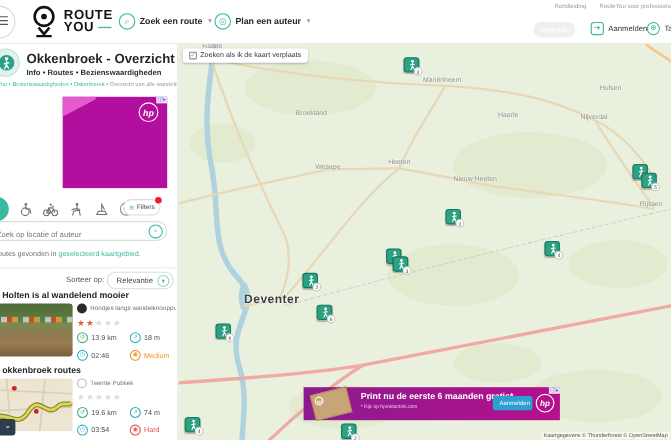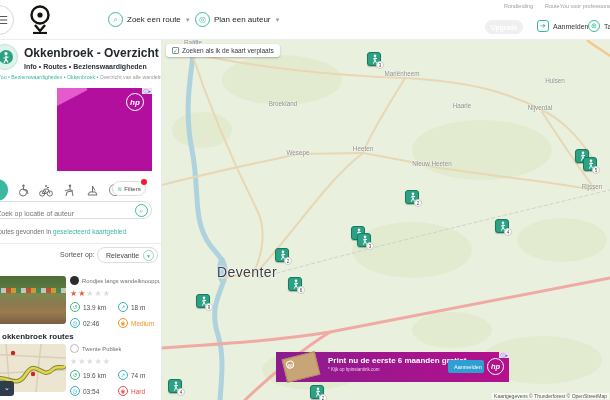--- a/index.html
+++ b/index.html
@@ -11,21 +11,21 @@
     border-bottom:1px solid #ececec;z-index:30;}
   #menuBtn{position:absolute;left:-16px;top:5px;width:30px;height:30px;border:1px solid #d8d8d8;
     border-radius:50%;background:#fff;color:#555;font-size:11px;line-height:28px;text-align:right;padding-right:5px;}
   #logo{position:absolute;left:26px;top:4px;display:flex;align-items:center;gap:4px;}
   #logoPin{width:28px;height:30px;}
   .brandTxt{font-weight:bold;color:#14140f;font-size:12px;line-height:11px;letter-spacing:.5px;}
   .brandDash{color:#3ab9a0;font-weight:bold;}
   .navItem{position:absolute;top:12px;display:flex;align-items:center;gap:4px;cursor:pointer;}
   .navCircle{width:15px;height:15px;border:1.2px solid #3ab9a0;border-radius:50%;color:#3ab9a0;
     font-size:8px;line-height:13px;text-align:center;}
-  .navLabel{font-size:8px;font-weight:normal;color:#23282d;}
+  .navLabel{font-size:8px;font-weight:bold;color:#23282d;}
   .chev{font-size:6px;color:#9aa0a5;}
   .topLink{position:absolute;top:3px;font-size:5.5px;color:#9aa0a5;white-space:nowrap;}
   #upgradeBtn{position:absolute;left:485px;top:20px;width:38px;height:14px;border-radius:8px;
     border:none;color:#fff;font-size:6.5px;font-weight:bold;line-height:13px;text-align:center;}
   #loginItem{position:absolute;left:537px;top:20px;display:flex;align-items:center;gap:4px;}
   .sqIcon{width:12px;height:12px;border:1.2px solid #3ab9a0;border-radius:3px;color:#3ab9a0;
     font-size:7px;line-height:10px;text-align:center;}
   .loginTxt{font-size:7px;color:#333;}
   #langItem{position:absolute;left:588px;top:20px;display:flex;align-items:center;gap:4px;white-space:nowrap;}
 
@@ -93,21 +93,21 @@
   .ic-hard{border-color:#e25050;color:#e25050;}
   .diffMed{color:#f09526;} .diffHard{color:#e25050;}
   #collapseBtn{position:absolute;left:0;top:341px;width:14px;height:15px;background:#2e3d4e;color:#fff;
     border-radius:0 3px 3px 0;font-size:7px;text-align:center;line-height:14px;z-index:25;}
 
   
   #map{position:absolute;left:162px;top:40px;width:448px;height:360px;background:#eaf0de;overflow:hidden;}
   #roadsSvg{position:absolute;left:0;top:0;}
   .map-label{position:absolute;font-size:6.3px;color:#8d9089;white-space:nowrap;transform:translate(-50%,-50%);
     text-shadow:0 0 2px #fff,0 0 2px #fff;z-index:3;}
-  .map-label.bold{font-size:14px;font-weight:normal;color:#3c4043;letter-spacing:.4px;}
+  .map-label.bold{font-size:11px;font-weight:bold;color:#3c4043;letter-spacing:.4px;}
   .marker{position:absolute;width:14px;height:14px;background:#2da183;border:1px solid #157a60;border-radius:3px;
     z-index:5;box-shadow:0 1px 1px rgba(0,0,0,.25);}
   .marker svg{position:absolute;left:2px;top:1px;}
   .mBadge{position:absolute;right:-4px;bottom:-4px;width:8px;height:8px;background:#fff;border:1px solid #c9c9c9;
     border-radius:50%;font-size:4.5px;line-height:7px;text-align:center;color:#444;}
   #chkPill{position:absolute;left:4px;top:4px;background:#fff;border-radius:3px;box-shadow:0 1px 2px rgba(0,0,0,.25);
     padding:3px 6px;display:flex;align-items:center;gap:3px;z-index:10;}
   #chkPill .box{width:7px;height:7px;border:1px solid #8a8f94;border-radius:1px;color:#3ab9a0;font-size:6px;line-height:6px;text-align:center;}
   #chkPill .txt{font-size:6.5px;color:#33383d;}
   #attribution{position:absolute;right:1px;bottom:1px;font-size:5px;color:#555;background:rgba(255,255,255,.65);
@@ -131,20 +131,24 @@
 
 <div id="header">
   <div id="menuBtn">☰</div>
   <div id="logo">
     <svg id="logoPin" viewBox="0 0 28 30">
       <circle cx="14" cy="11" r="8.5" fill="none" stroke="#14140f" stroke-width="2.4"></circle>
       <circle cx="14" cy="11" r="2.6" fill="#14140f"></circle>
       <path d="M9,21 L14,27 L19,21" fill="none" stroke="#14140f" stroke-width="2.4"></path>
       <line x1="7" y1="29" x2="21" y2="29" stroke="#14140f" stroke-width="2.2"></line>
     </svg>
+    <div>
+      <div class="brandTxt">ROUTE</div>
+      <div class="brandTxt"><span>YOU</span> <span class="brandDash">—</span></div>
+    </div>
   </div>
   <div class="navItem" style="left:108px;">
     <span class="navCircle">⌕</span>
     <span class="navLabel">Zoek een route</span>
     <span class="chev">▼</span>
   </div>
   <div class="navItem" style="left:195px;">
     <span class="navCircle">◎</span>
     <span class="navLabel">Plan een auteur</span>
     <span class="chev">▼</span>
@@ -237,20 +241,21 @@
   <div id="resultsTxt"><span>routes gevonden in </span><a href="#">geselecteerd kaartgebied.</a></div>
   <div id="sbDivider"></div>
 
   <div id="sortLabel">Sorteer op:</div>
   <div id="sortSelect">
     <span>Relevantie</span>
     <span class="selChev">▼</span>
   </div>
 
   <div class="card" style="top:224px;height:66px;">
+    <div class="cardTitle">Holten is al wandelend mooier</div>
     <div class="cardImg photo1"></div>
     <div class="cardRight">
       <div class="authRow">
         <span class="avatar" style="background:#2b2b2b;"></span>
         <span class="authName">Rondjes langs wandelknooppu...</span>
       </div>
       <div class="starRow"><span class="star on">★</span><span class="star on">★</span><span class="star">★</span><span class="star">★</span><span class="star">★</span></div>
       <div class="statGrid">
         <div class="stat">
             <span class="statIc">↺</span>

